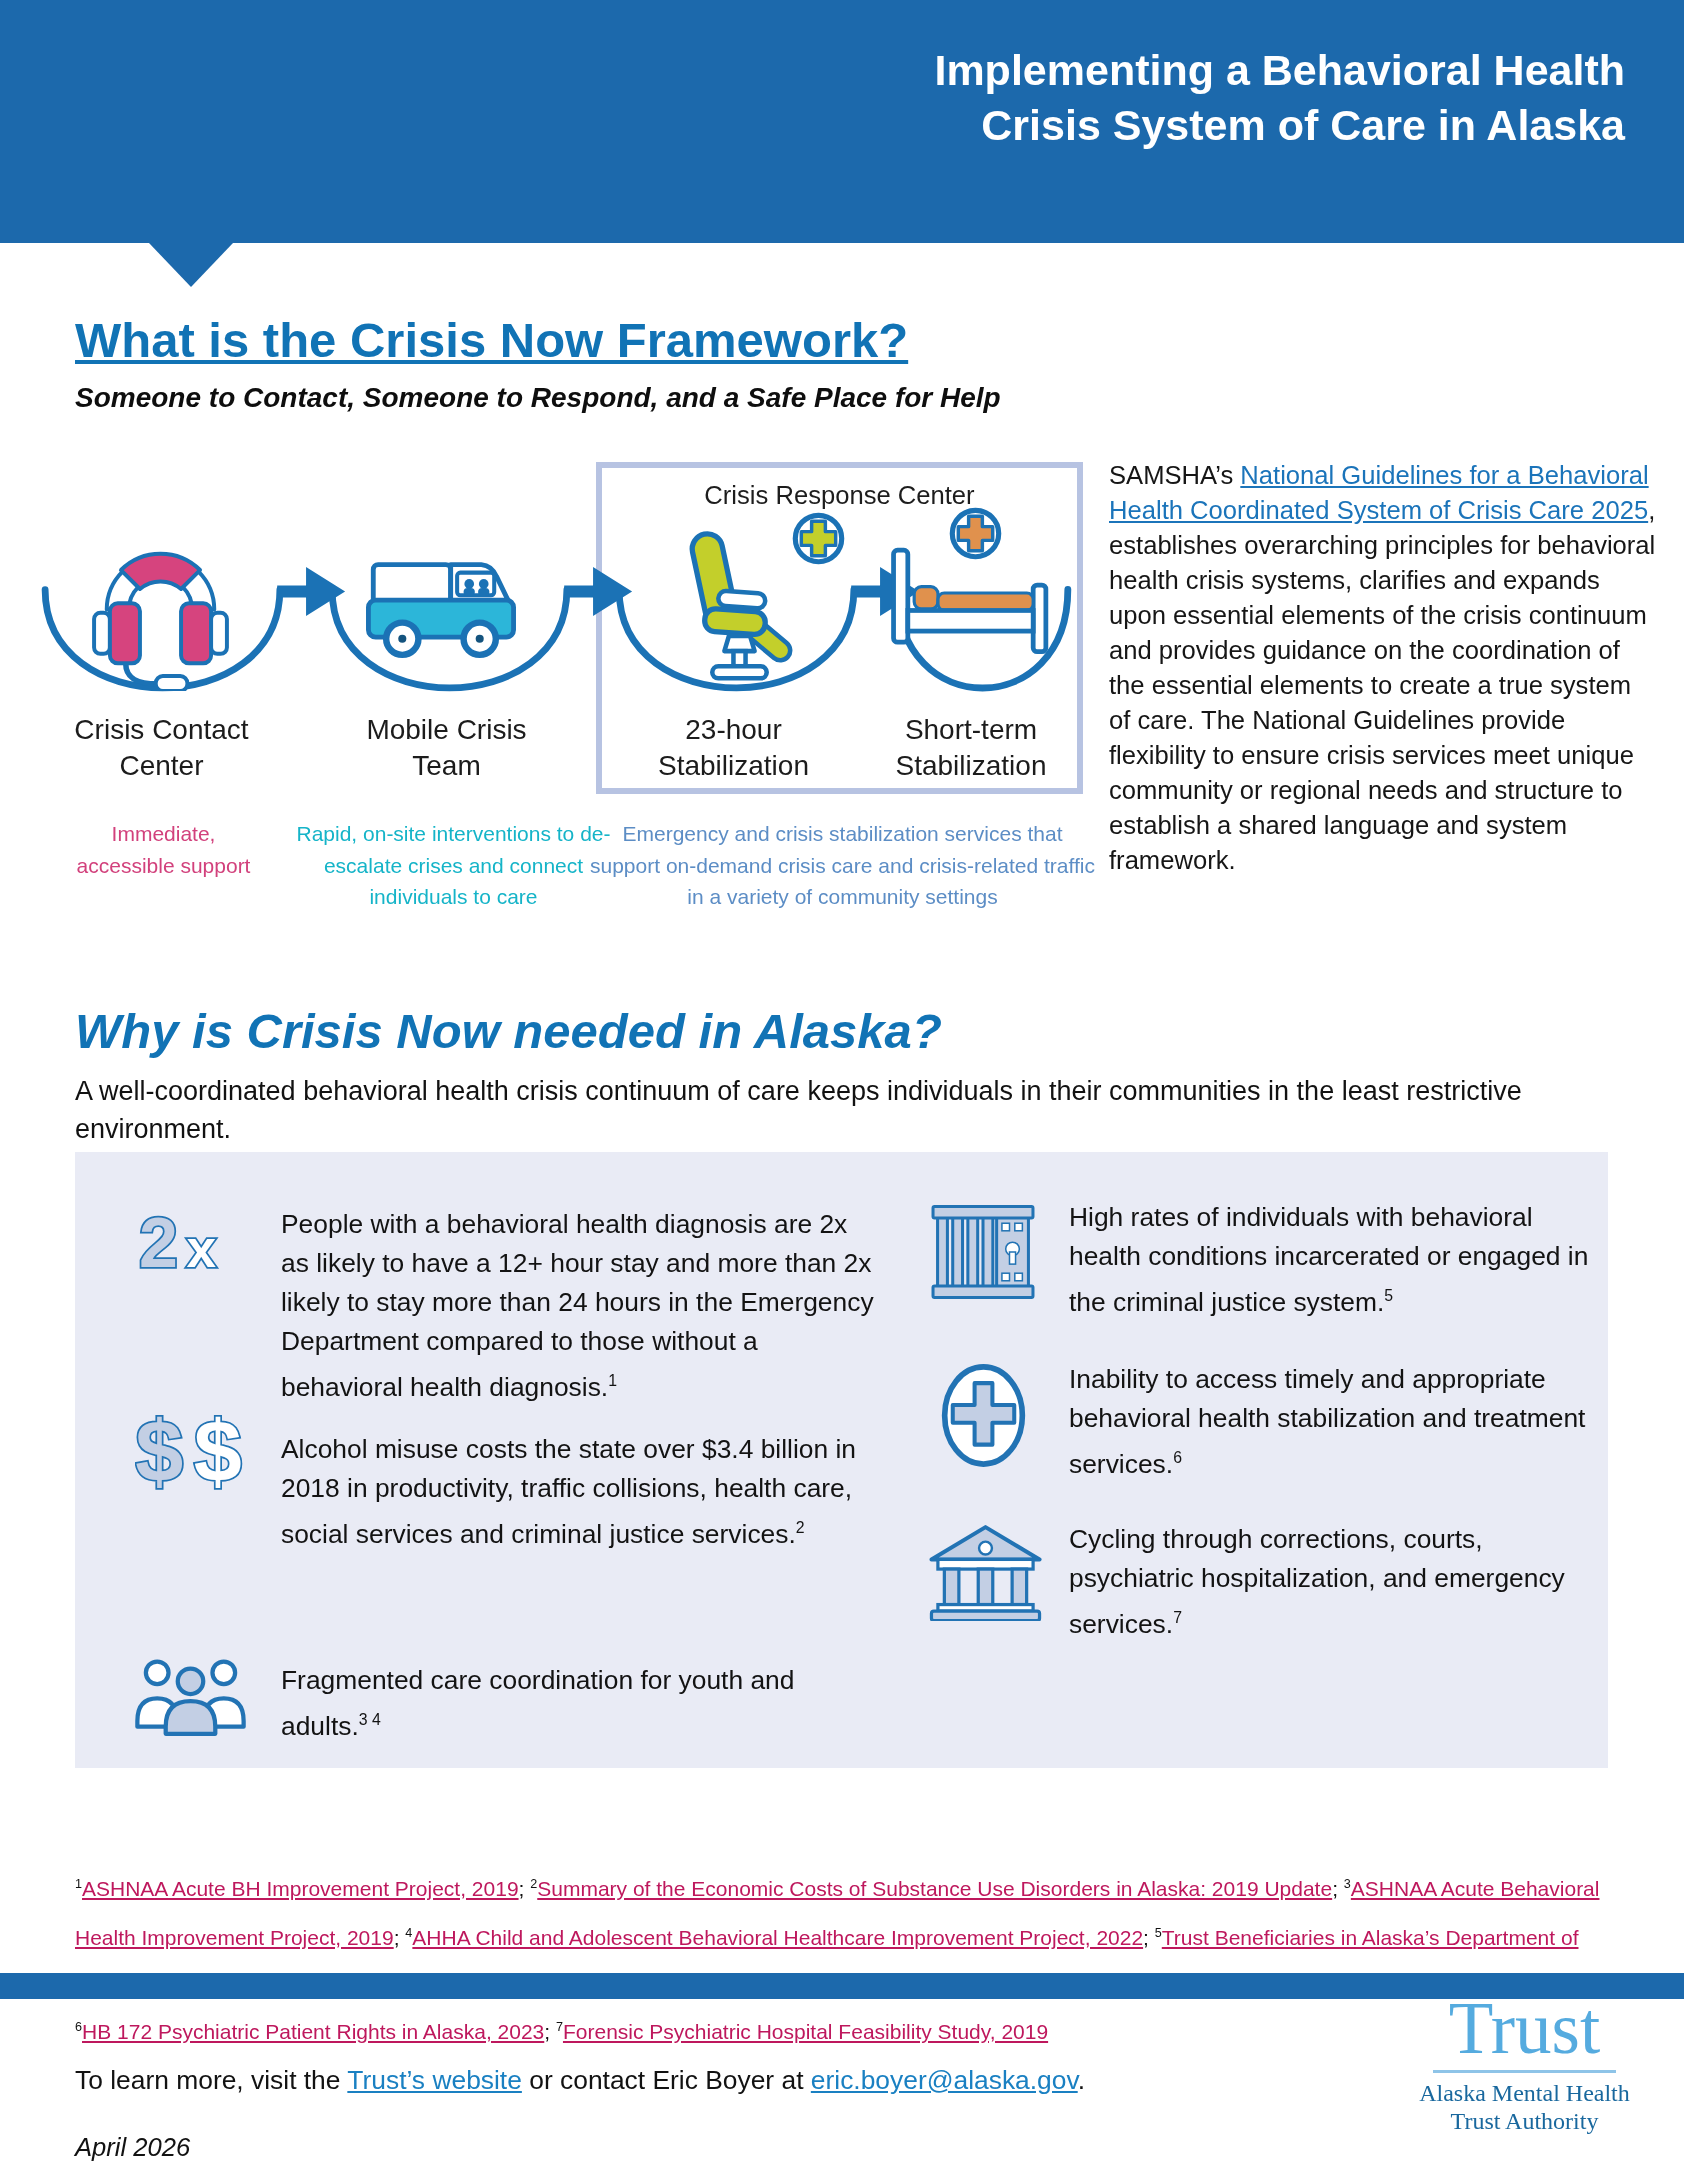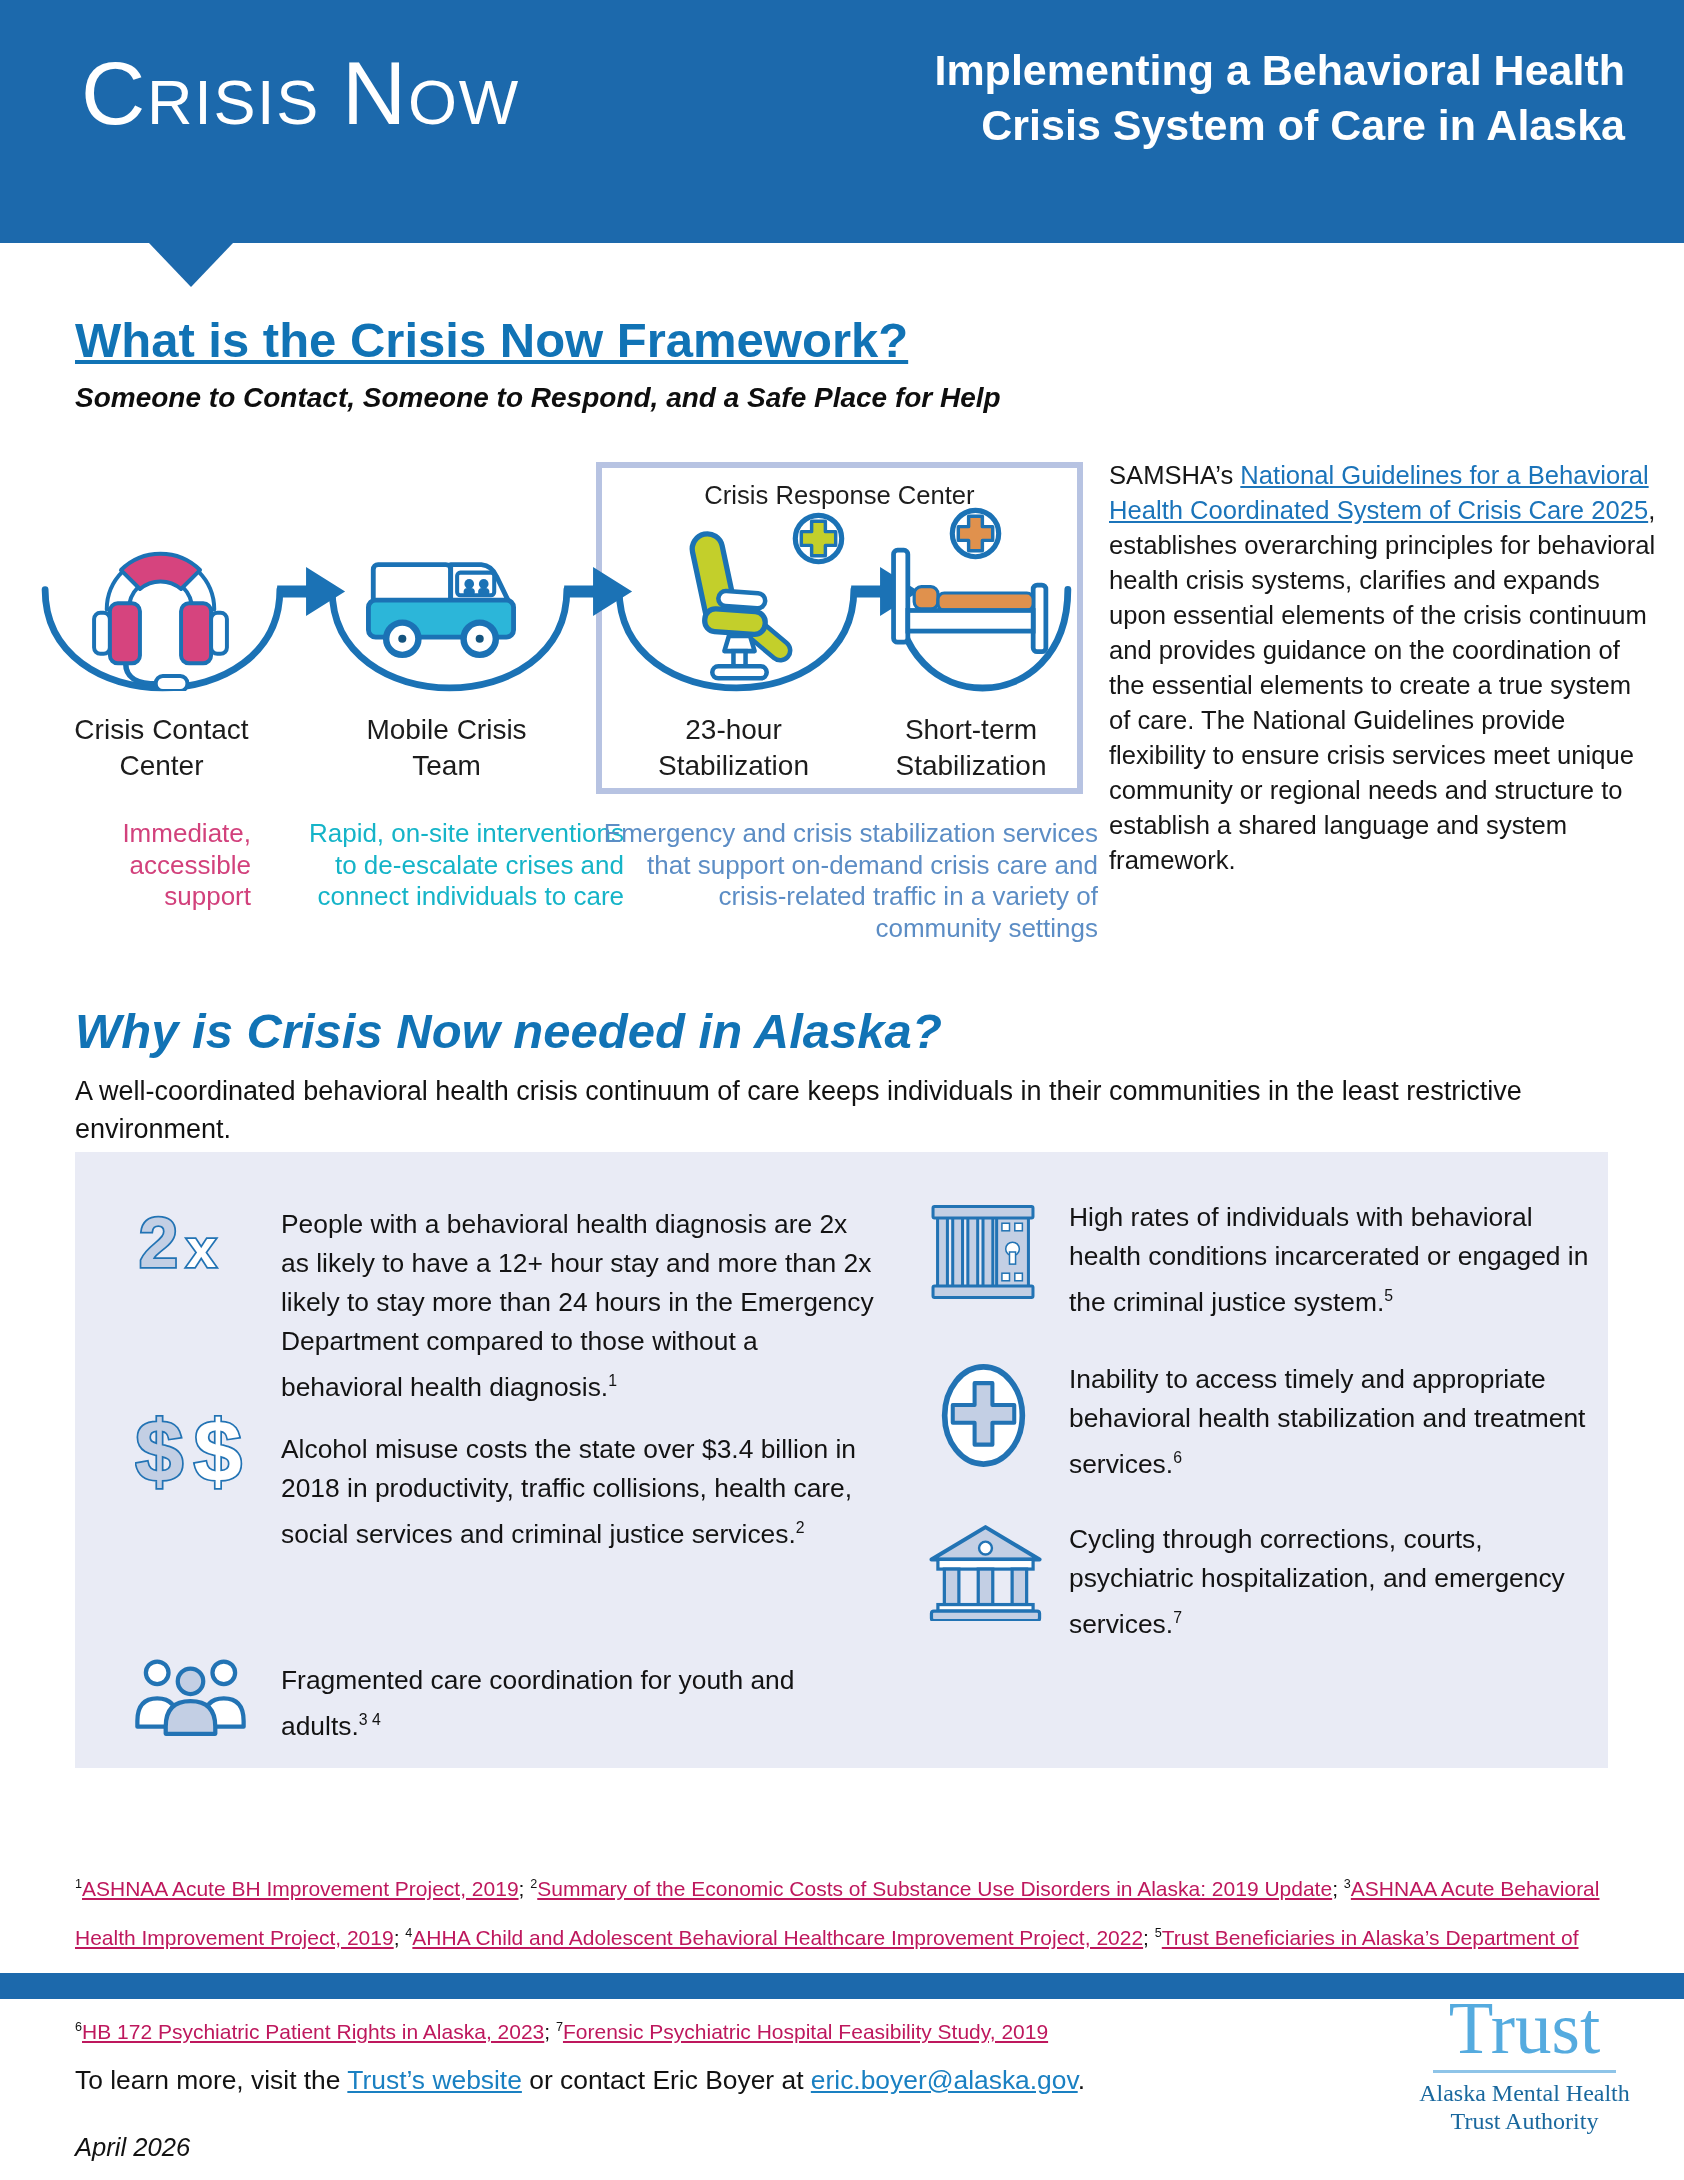--- a/index.html
+++ b/index.html
@@ -25,21 +25,21 @@
   .h1b{top:1003px;font-style:italic;}
   .subtitle{position:absolute;left:75px;top:382px;font-size:28px;font-weight:bold;font-style:italic;color:#0e0e0e;}
   .intro{position:absolute;left:75px;top:1072px;width:1499px;font-size:27px;line-height:38px;color:#121212;}
 
   
   .flow{position:absolute;left:38px;top:460px;width:1065px;height:494px;}
   .crc-box{position:absolute;left:558px;top:1.7px;width:487px;height:332px;background:#ffffff;
            border:6.8px solid #b7c3e2;box-sizing:border-box;}
   .crc-label{margin-top:13.6px;text-align:center;font-size:25.6px;color:#1d1d1d;}
   .steplabel{position:absolute;top:252px;text-align:center;font-size:28px;line-height:36px;color:#1c1c1c;}
-  .desc{position:absolute;top:358px;text-align:right;font-size:26px;line-height:31.5px;}
+  .desc{position:absolute;top:358px;text-align:center;font-size:21px;line-height:31.5px;}
   .desc-pink{color:#d2417c;}
   .desc-teal{color:#15b4c8;}
   .desc-blue{color:#5c8dc5;}
 
   
   .samsha{position:absolute;left:1109px;top:458px;width:549px;font-size:25.6px;line-height:35px;color:#161616;}
   .samsha a{color:#1b74ba;text-decoration:underline;}
 
   
   .stats{position:absolute;left:75px;top:1152px;width:1533px;height:616px;background:#e9ebf5;}
@@ -63,23 +63,20 @@
   .trust-line{font-size:24px;line-height:28px;color:#19689e;}
 
   svg{display:block;}
 </style>
 </head>
 <body>
 
 <div class="page">
 
   <div class="band">
-    <div class="logo">
-      <span class="lg">C</span><span class="sm">RISIS</span><span class="gap"></span><span class="lg">N</span><span class="sm">OW</span>
-    </div>
     <div class="htitle">
       <div>Implementing a Behavioral Health</div>
       <div>Crisis System of Care in Alaska</div>
     </div>
   </div>
   <div class="tail"></div>
 
   <div class="h1 h1a">What is the Crisis Now Framework?</div>
   <div class="subtitle">Someone to Contact, Someone to Respond, and a Safe Place for Help</div>
 

